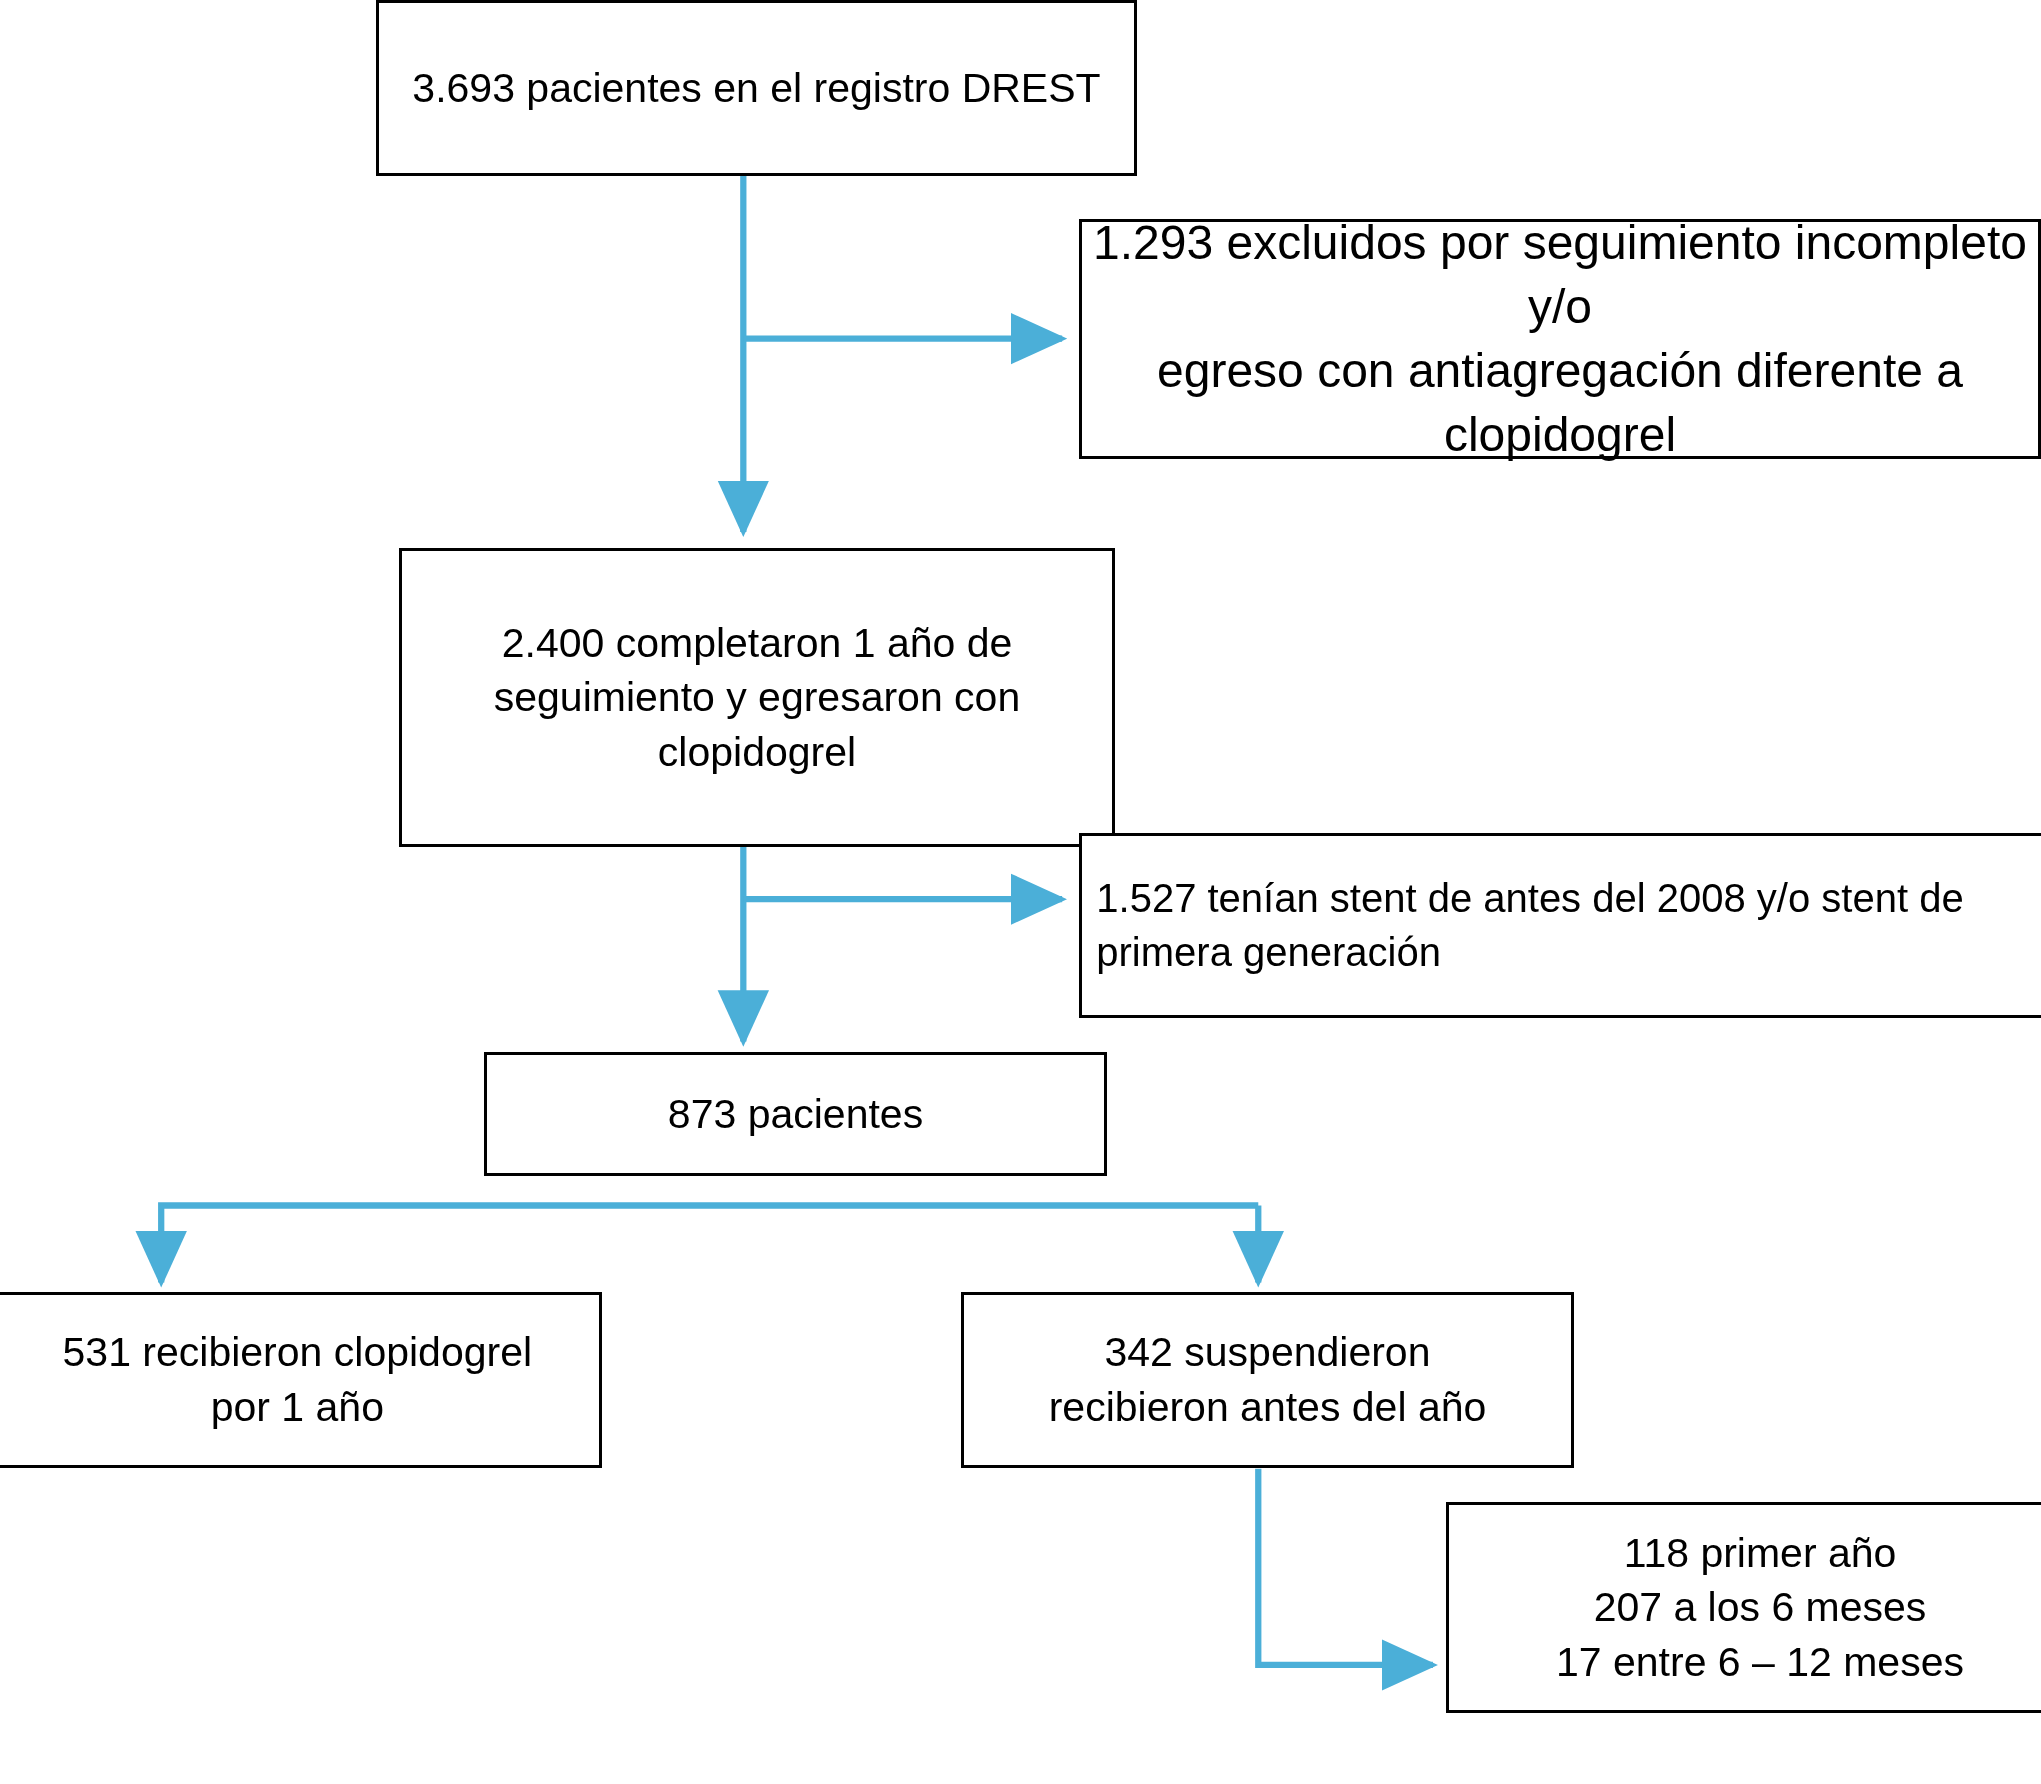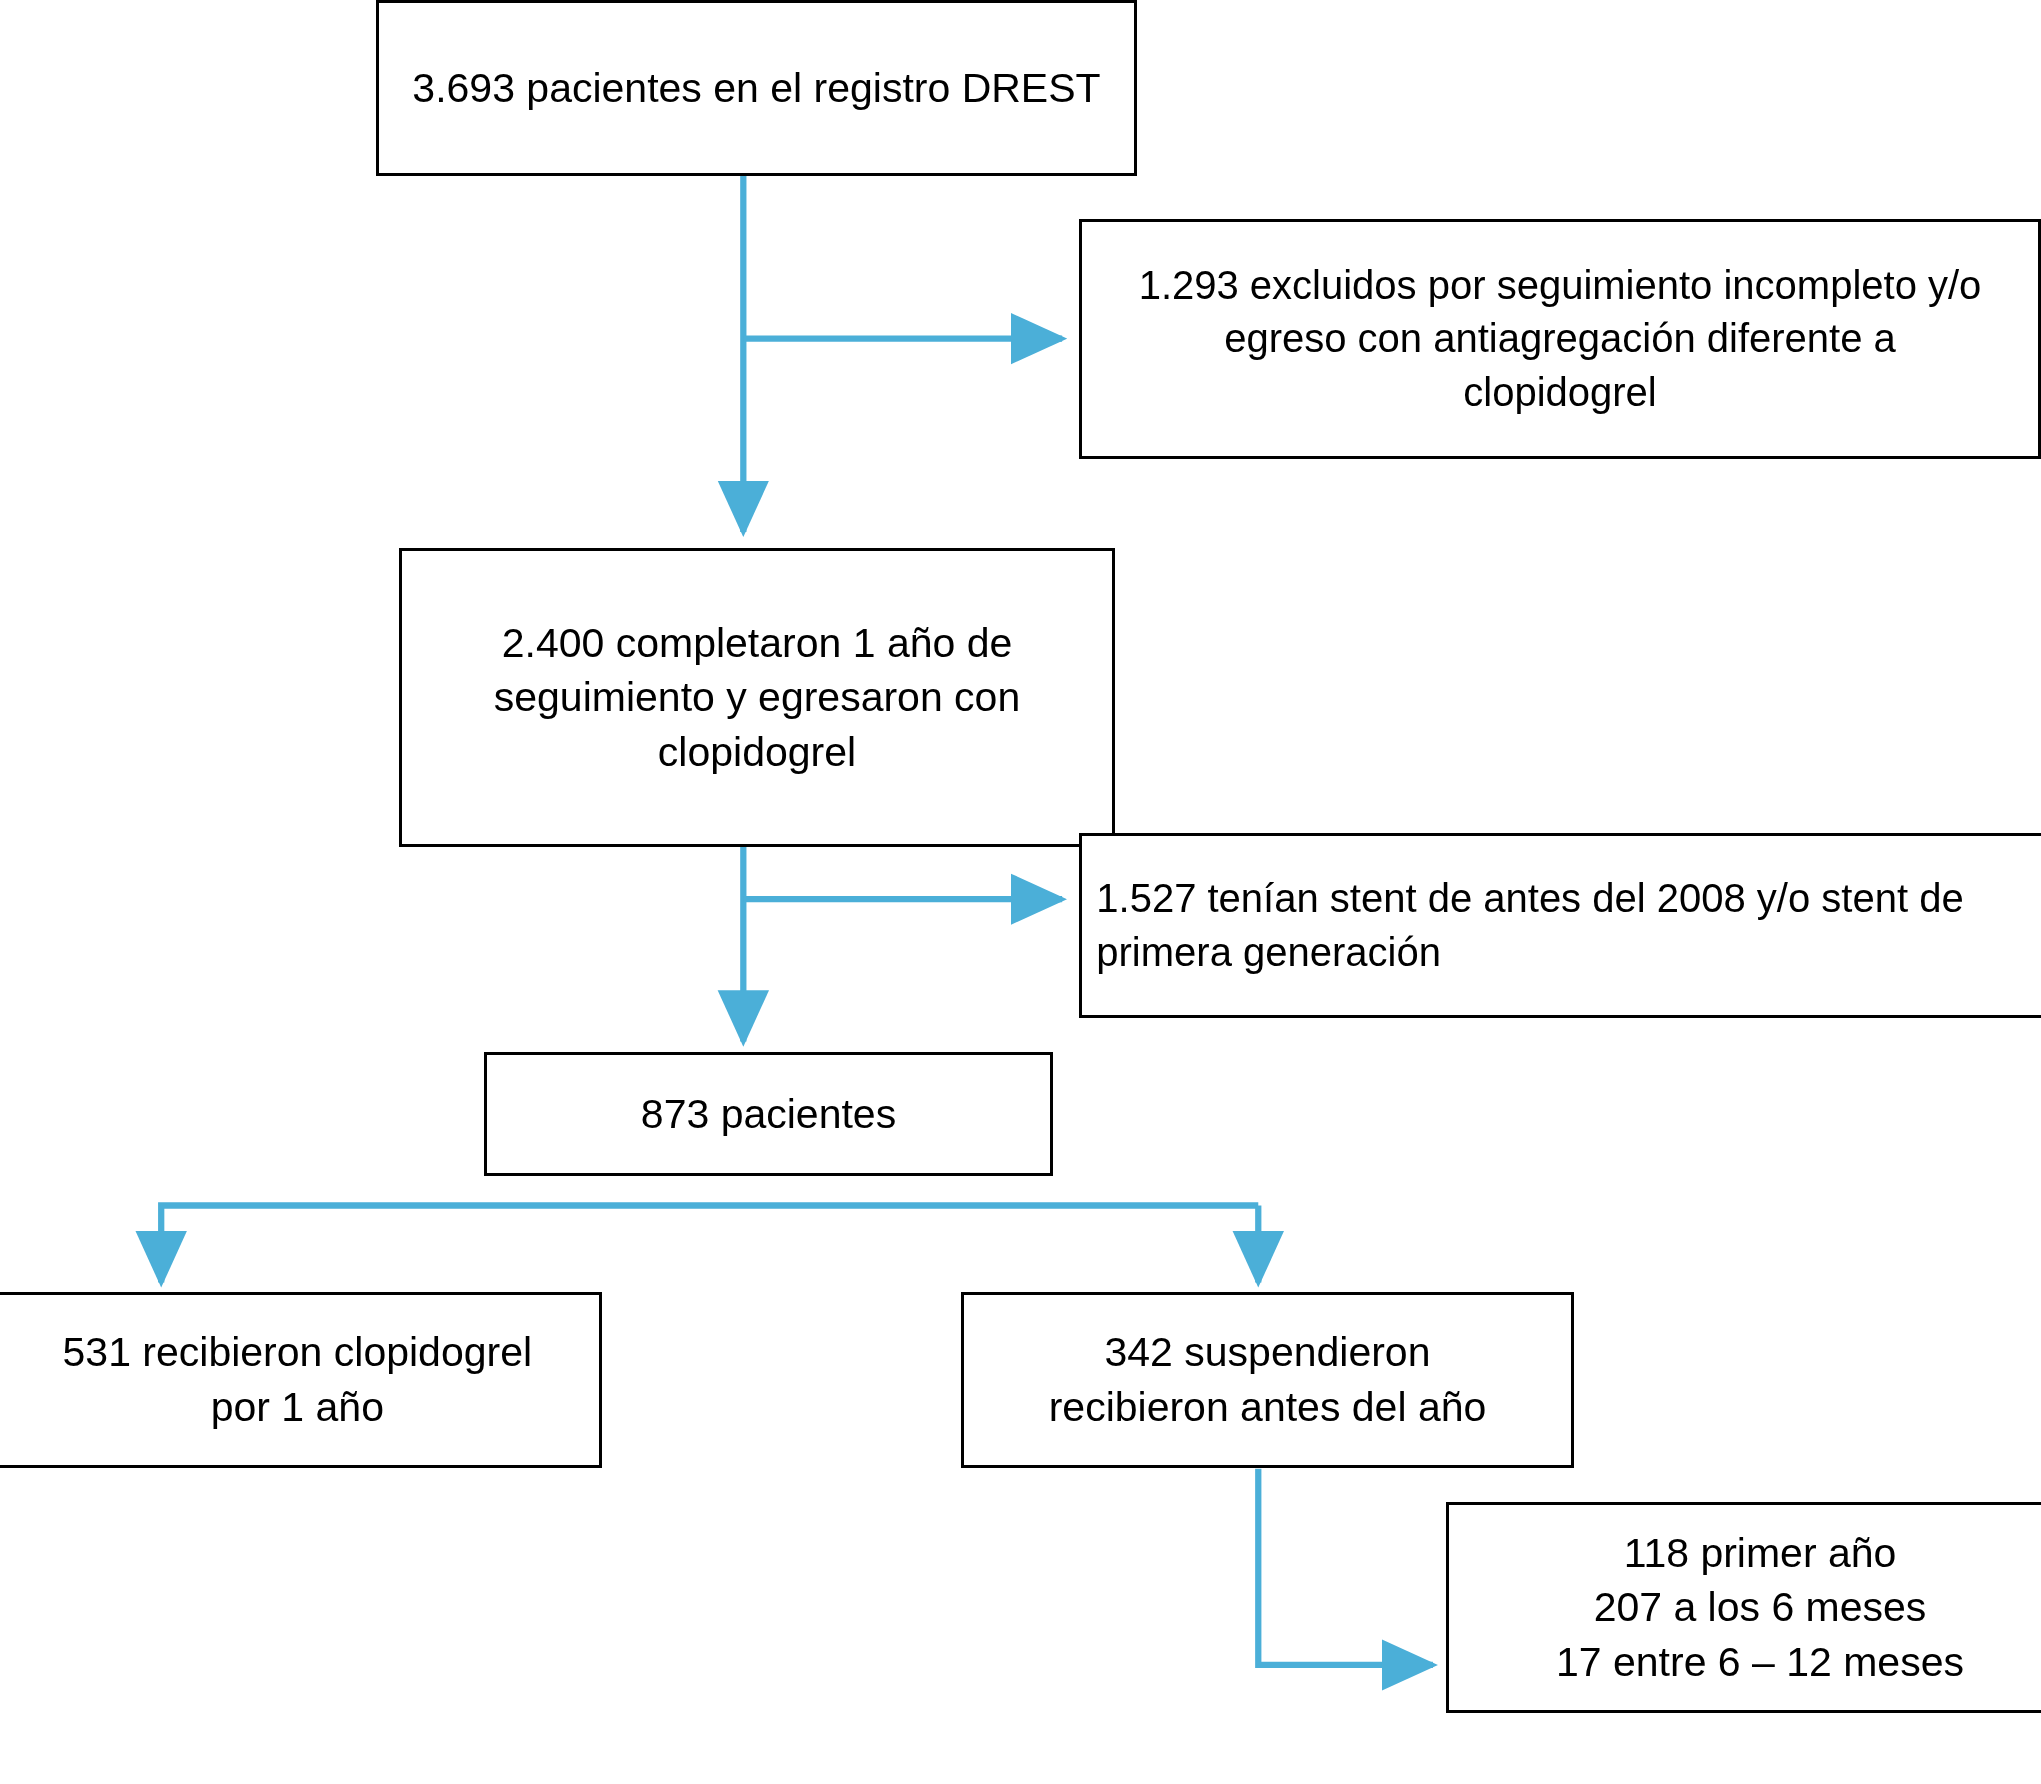--- a/index.html
+++ b/index.html
@@ -69,38 +69,38 @@
     <path d="M1405,1346 L180,1346 L180,1432" fill="none" stroke="#4BAFD8" stroke-width="7" marker-end="url(#arrowhead)"></path>
     <path d="M1405,1346 L1405,1432" fill="none" stroke="#4BAFD8" stroke-width="7" marker-end="url(#arrowhead)"></path>
 
     <path d="M1405,1640 L1405,1859 L1600,1859" fill="none" stroke="#4BAFD8" stroke-width="7" marker-end="url(#arrowhead)"></path>
   </svg>
 
   <div class="node center" style="left:376px; top:0px; width:761px; height:176px;">
     <span class="node-line">3.693 pacientes en el registro DREST</span>
   </div>
 
-  <div class="node center wrapbox" style="left:1079px; top:219px; width:962px; height:240px; font-size:40px;">
+  <div class="node center wrapbox" style="left:1079px; top:219px; width:962px; height:240px; font-size:48px;">
     <span class="node-line">1.293 excluidos por seguimiento incompleto y/o</span>
     <span class="node-line">egreso con antiagregación diferente a</span>
     <span class="node-line">clopidogrel</span>
   </div>
 
   <div class="node center" style="left:399px; top:548px; width:716px; height:299px;">
     <span class="node-line">2.400 completaron 1 año de</span>
     <span class="node-line">seguimiento y egresaron con</span>
     <span class="node-line">clopidogrel</span>
   </div>
 
   <div class="node leftalign" style="left:1079px; top:833px; width:967px; height:185px; font-size:40px;">
     <span class="node-line">1.527 tenían stent de antes del 2008 y/o stent de</span>
     <span class="node-line">primera generación</span>
   </div>
 
-  <div class="node center" style="left:484px; top:1052px; width:569px; height:124px;">
+  <div class="node center" style="left:484px; top:1052px; width:623px; height:124px;">
     <span class="node-line">873 pacientes</span>
   </div>
 
   <div class="node center" style="left:-7.2px; top:1292px; width:609px; height:176px;">
     <span class="node-line">531 recibieron clopidogrel</span>
     <span class="node-line">por 1 año</span>
   </div>
 
   <div class="node center" style="left:961px; top:1292px; width:613px; height:176px;text-align:center;">
     <span class="node-line">342 suspendieron</span>

